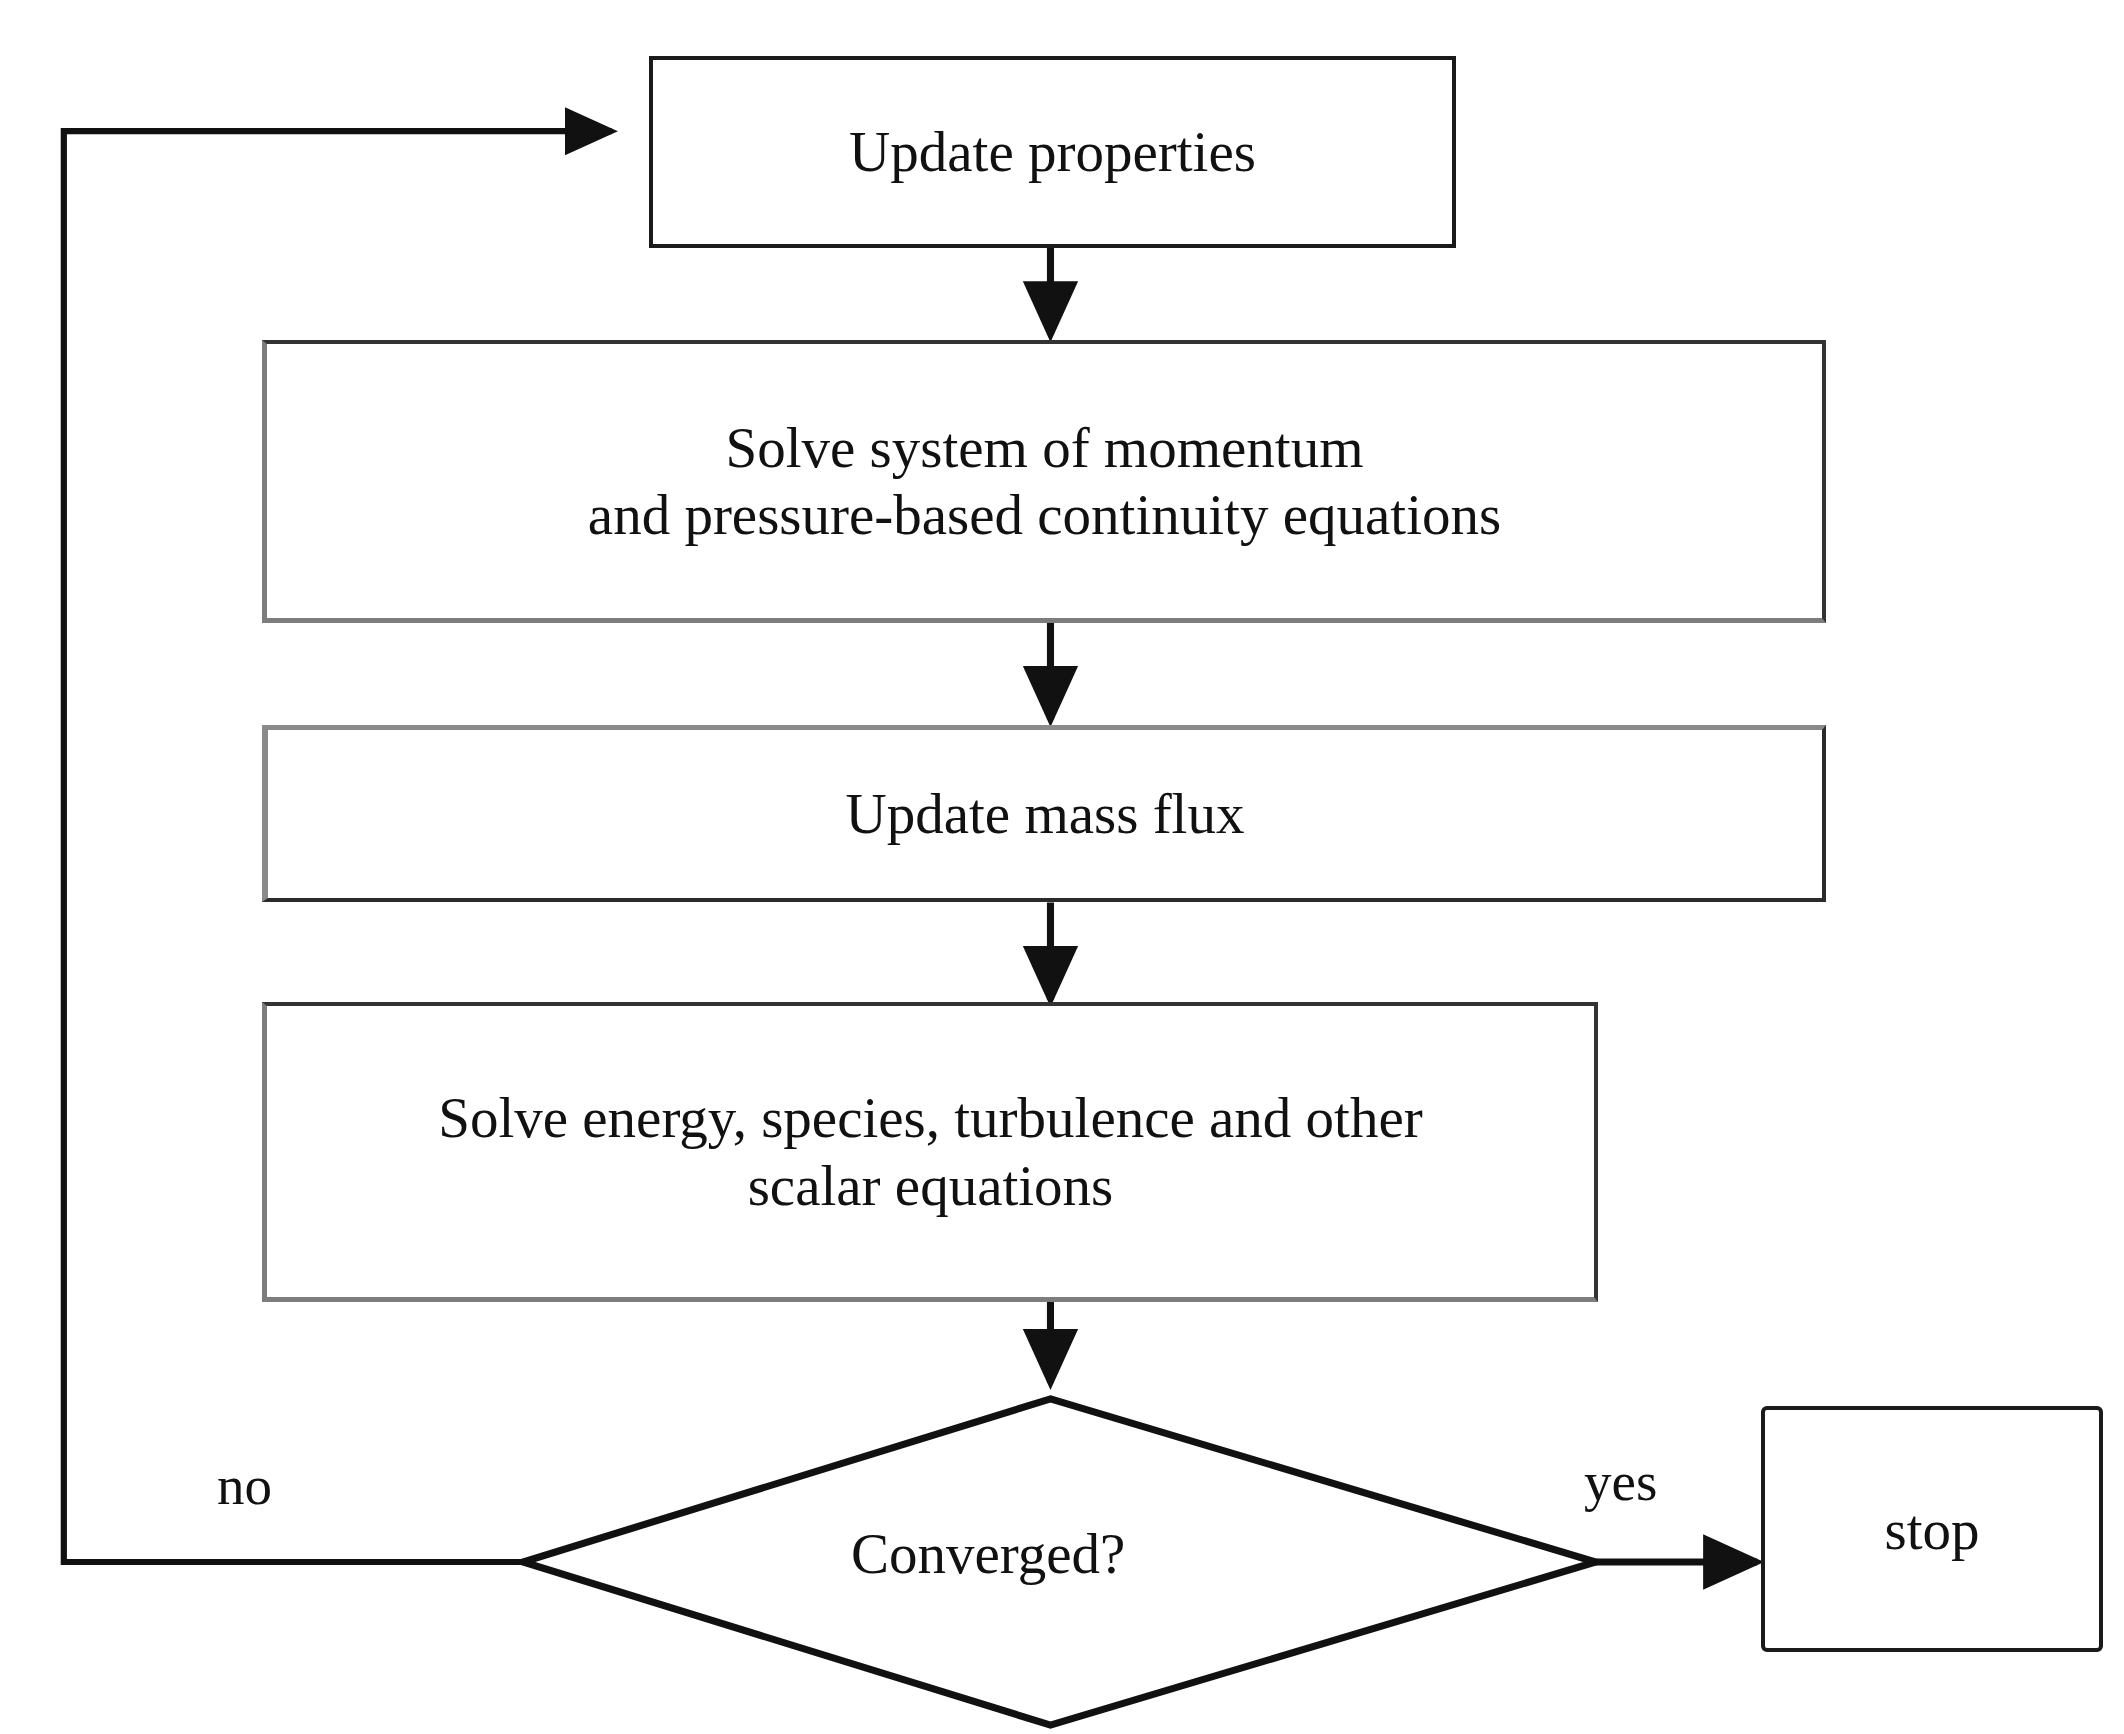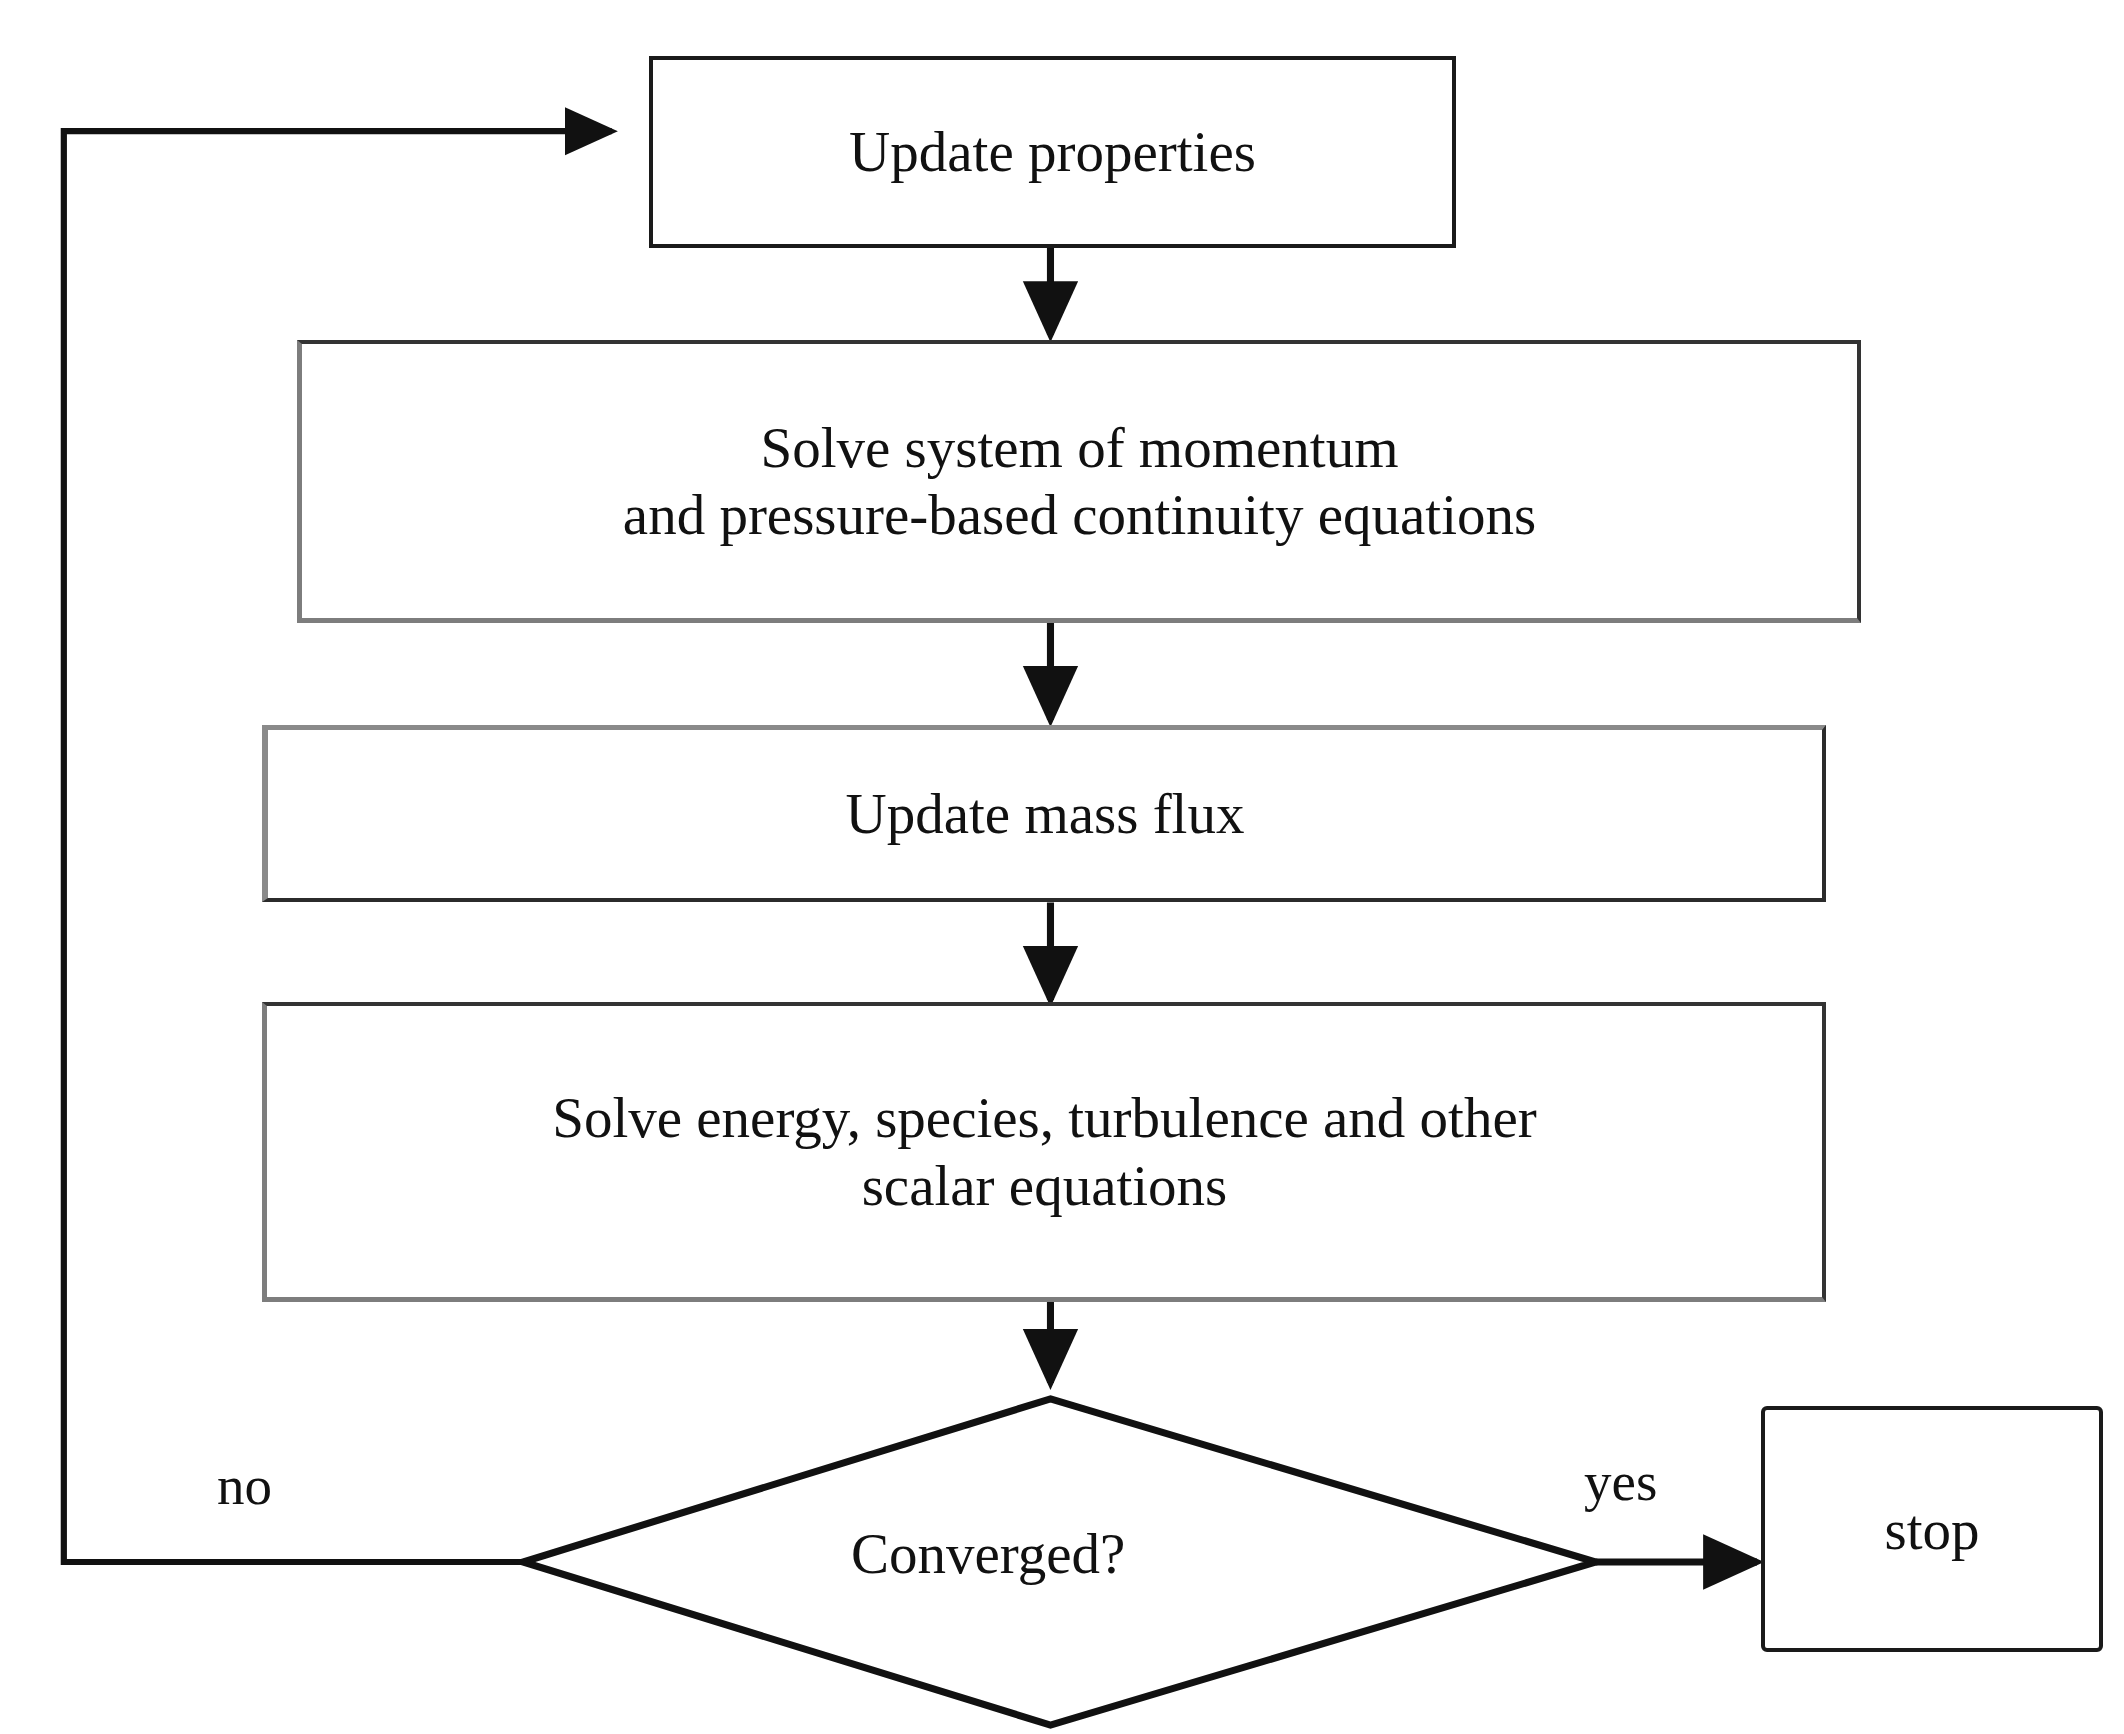--- a/index.html
+++ b/index.html
@@ -38,30 +38,30 @@
 
     <polygon points="1185,1578 1800,1762 1185,1946 590,1762" fill="#ffffff" stroke="#111111" stroke-width="8"></polygon>
 
     <path d="M 1800 1762 L 1982 1762" stroke="#111111" stroke-width="8" fill="none" marker-end="url(#ah)"></path>
   </svg>
 
   <div class="proc b-thin" style="left:649px;top:56px;width:807px;height:192px;">
     <div class="txt" style="font-size:57px;">Update properties</div>
   </div>
 
-  <div class="proc b-gray" style="left:262px;top:340px;width:1564px;height:283px;margin-left:35px;">
+  <div class="proc b-gray" style="left:262px;top:340px;width:1564px;height:283px;">
     <div class="txt" style="font-size:57px;">Solve system of momentum
 and pressure-based continuity equations</div>
   </div>
 
   <div class="proc b-gray2" style="left:262px;top:725px;width:1564px;height:177px;">
     <div class="txt" style="font-size:57px;">Update mass flux</div>
   </div>
 
-  <div class="proc b-gray" style="left:262px;top:1002px;width:1564px;height:300px;">
+  <div class="proc b-gray" style="left:262px;top:1002px;width:1336px;height:300px;">
     <div class="txt" style="font-size:57px;">Solve energy, species, turbulence and other
 scalar equations</div>
   </div>
 
   <div class="lbl" style="left:851px;top:1521px;font-size:57px;">Converged?</div>
 
   <div class="terminal" style="left:1761px;top:1406px;width:342px;height:246px;">
     <div class="txt" style="font-size:57px;color:#111111;">stop</div>
   </div>
 

